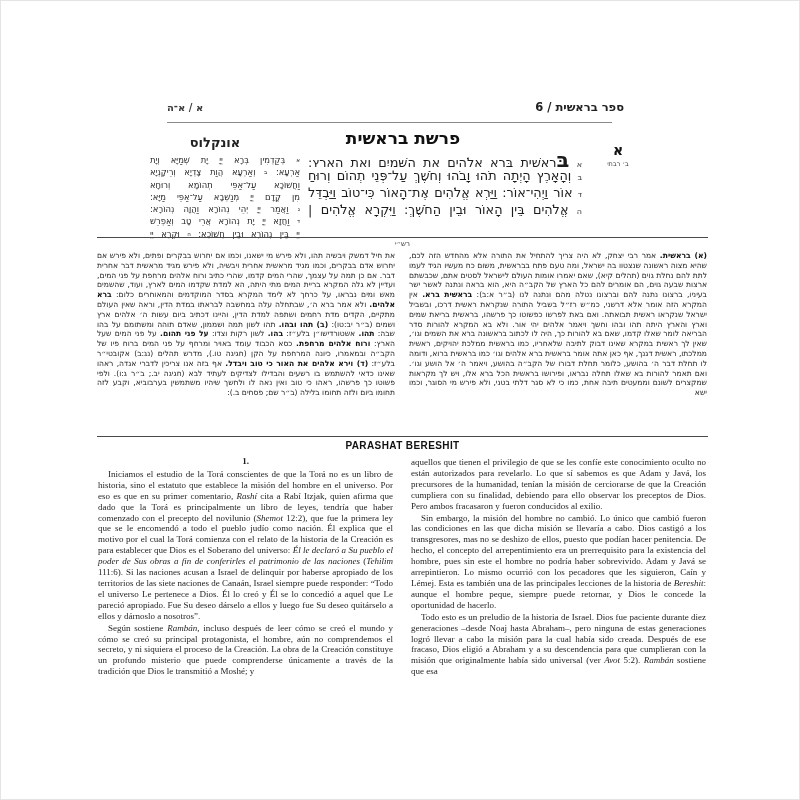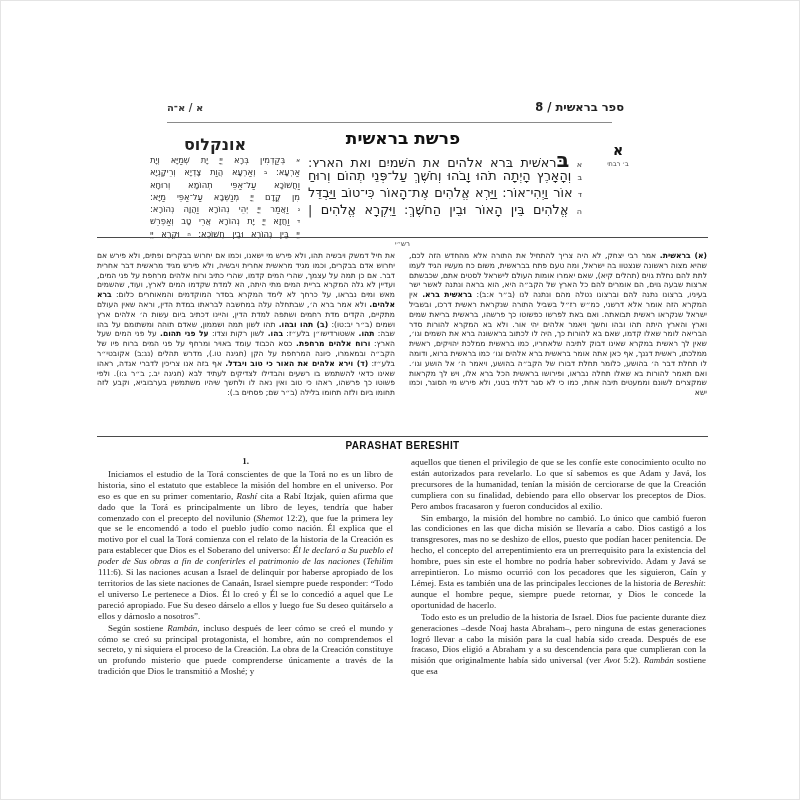--- a/index.html
+++ b/index.html
@@ -14,21 +14,21 @@
   .hdr-left{position:absolute;left:72px;top:7px;font-size:10px;font-weight:bold;
             color:#3a3a3a;direction:rtl;}
   .hdr-right{position:absolute;left:437px;top:5px;width:92px;font-size:11.5px;
              font-weight:bold;color:#222;direction:rtl;text-align:right;}
   .hdr-rule{position:absolute;left:72px;top:27px;width:445px;border-top:1px solid #8a8a8a;}
 
   
   .parasha-title{position:absolute;top:33px;left:228px;width:160px;text-align:center;
                  font-size:17px;font-weight:bold;color:#111;direction:rtl;}
   .onkelos-title{position:absolute;top:40px;left:50px;width:140px;text-align:center;
-                 font-size:16px;font-weight:bold;color:#222;direction:rtl;}
+                 font-size:13px;font-weight:bold;color:#222;direction:rtl;}
   .chapter-letter{position:absolute;top:47px;left:508px;width:30px;text-align:center;
                   font-size:14px;font-weight:bold;color:#111;}
   .chapter-note{position:absolute;top:65px;left:498px;width:50px;text-align:center;
                 font-size:6.5px;color:#444;direction:rtl;}
   .verses-main{position:absolute;top:55px;left:205px;width:282px;direction:rtl;color:#1c1c1c;}
   .verse-line{font-size:12.8px;line-height:17px;height:17px;overflow:hidden;
               text-align:justify;text-align-last:justify;margin-left:8px;}
   .verses-main .vl{font-size:8px;color:#333;}
   .biginit{font-size:21px;font-weight:bold;line-height:1;}
   .verses-onkelos{position:absolute;top:59px;left:55px;width:150px;direction:rtl;color:#222;}
@@ -62,21 +62,21 @@
   .col-right p:first-of-type{text-indent:0;}
 </style>
 </head>
 <body>
 
 <div class="frame"></div>
 
 <div class="page">
 
   <div class="hdr-left">א / א־ה</div>
-  <div class="hdr-right">ספר בראשית / 8</div>
+  <div class="hdr-right">ספר בראשית / 6</div>
   <div class="hdr-rule"></div>
 
   <div class="parasha-title">פרשת בראשית</div>
   <div class="onkelos-title">אונקלוס</div>
   <div class="chapter-letter">א</div>
   <div class="chapter-note">ב׳ רבתי</div>
 
   <div class="verses-main">
       <div class="verse-line"><span class="vl">א</span> <span class="biginit">בְּ</span>רֵאשִׁית בָּרָא אֱלֹהִים אֵת הַשָּׁמַיִם וְאֵת הָאָרֶץ:</div>
       <div class="verse-line"><span class="vl">ב</span> וְהָאָרֶץ הָיְתָה תֹהוּ וָבֹהוּ וְחֹשֶׁךְ עַל־פְּנֵי תְהוֹם וְרוּחַ</div>

